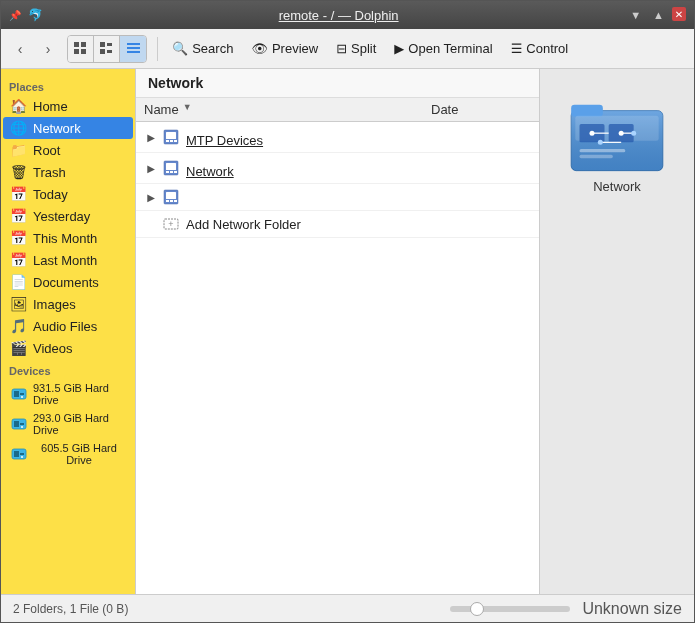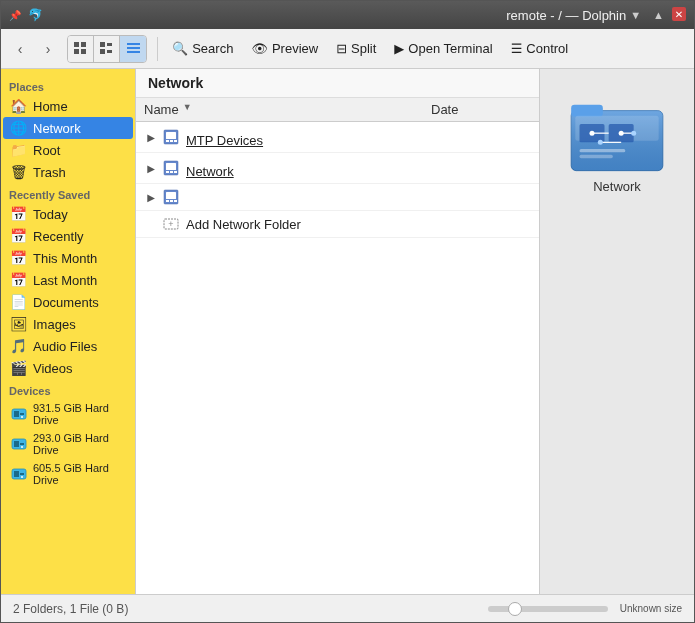--- a/index.html
+++ b/index.html
@@ -41,23 +41,24 @@
       border-radius: 2px;
       display: flex;
       align-items: center;
       justify-content: center;
       font-size: 10px;
       cursor: pointer;
     }
     .titlebar-icon.close { background: #cc4444; color: #fff; }
     .titlebar-title {
       flex: 1;
-      text-align: right;
+      text-align: center;
       font-size: 13px;
       color: #eee;
+      text-decoration: underline;
     }
     .titlebar-right {
       display: flex;
       gap: 4px;
     }
     .titlebar-arrow {
       font-size: 11px;
       color: #ccc;
       cursor: pointer;
       padding: 2px 4px;
@@ -293,21 +294,21 @@
       width: 14px;
       height: 14px;
       background: #fff;
       border: 1px solid #aaa;
       border-radius: 50%;
       position: absolute;
       top: -4px;
       left: 20px;
       cursor: pointer;
     }
-    .statusbar-size { font-size: 10px; color: #555; }
+    .statusbar-size { font-size: 16px; color: #555; }
 
     
     .network-folder-svg {
       width: 100px;
       height: 90px;
     }
   </style>
 </head>
 <body>
 
@@ -393,28 +394,27 @@
       </div>
       <div class="sidebar-item">
         <span class="sidebar-icon">📁</span>
         <span>Root</span>
       </div>
       <div class="sidebar-item">
         <span class="sidebar-icon">🗑</span>
         <span>Trash</span>
       </div>
 
-      <div class="sidebar-section-label">Recently Saved</div>
       <div class="sidebar-item">
         <span class="sidebar-icon">📅</span>
         <span>Today</span>
       </div>
       <div class="sidebar-item">
         <span class="sidebar-icon">📅</span>
-        <span>Recently</span>
+        <span>Yesterday</span>
       </div>
       <div class="sidebar-item">
         <span class="sidebar-icon">📅</span>
         <span>This Month</span>
       </div>
       <div class="sidebar-item">
         <span class="sidebar-icon">📅</span>
         <span>Last Month</span>
       </div>
 
@@ -460,21 +460,21 @@
       </div>
       <div class="sidebar-item">
         <span class="sidebar-icon">
           <svg width="16" height="16" viewBox="0 0 16 16">
               <rect x="1" y="3" width="14" height="10" rx="2" fill="#3db5e6" stroke="#2a8fb0" stroke-width="0.8"></rect>
               <rect x="3" y="5" width="5" height="6" fill="#1a6a8a"></rect>
               <rect x="9" y="7" width="4" height="2" fill="#1a6a8a"></rect>
               <circle cx="11" cy="11" r="1" fill="#fff"></circle>
             </svg>
         </span>
-        <span style="font-size:11px;">605.5 GiB Hard Drive</span>
+        <span style="font-size:11px;text-align:center;">605.5 GiB Hard Drive</span>
       </div>
     </div>
 
     <div class="file-panel">
       <div class="panel-header">
         <span>Network</span>
       </div>
       <div class="file-list-container">
         <div class="file-list-header">
           <div class="col-name">

